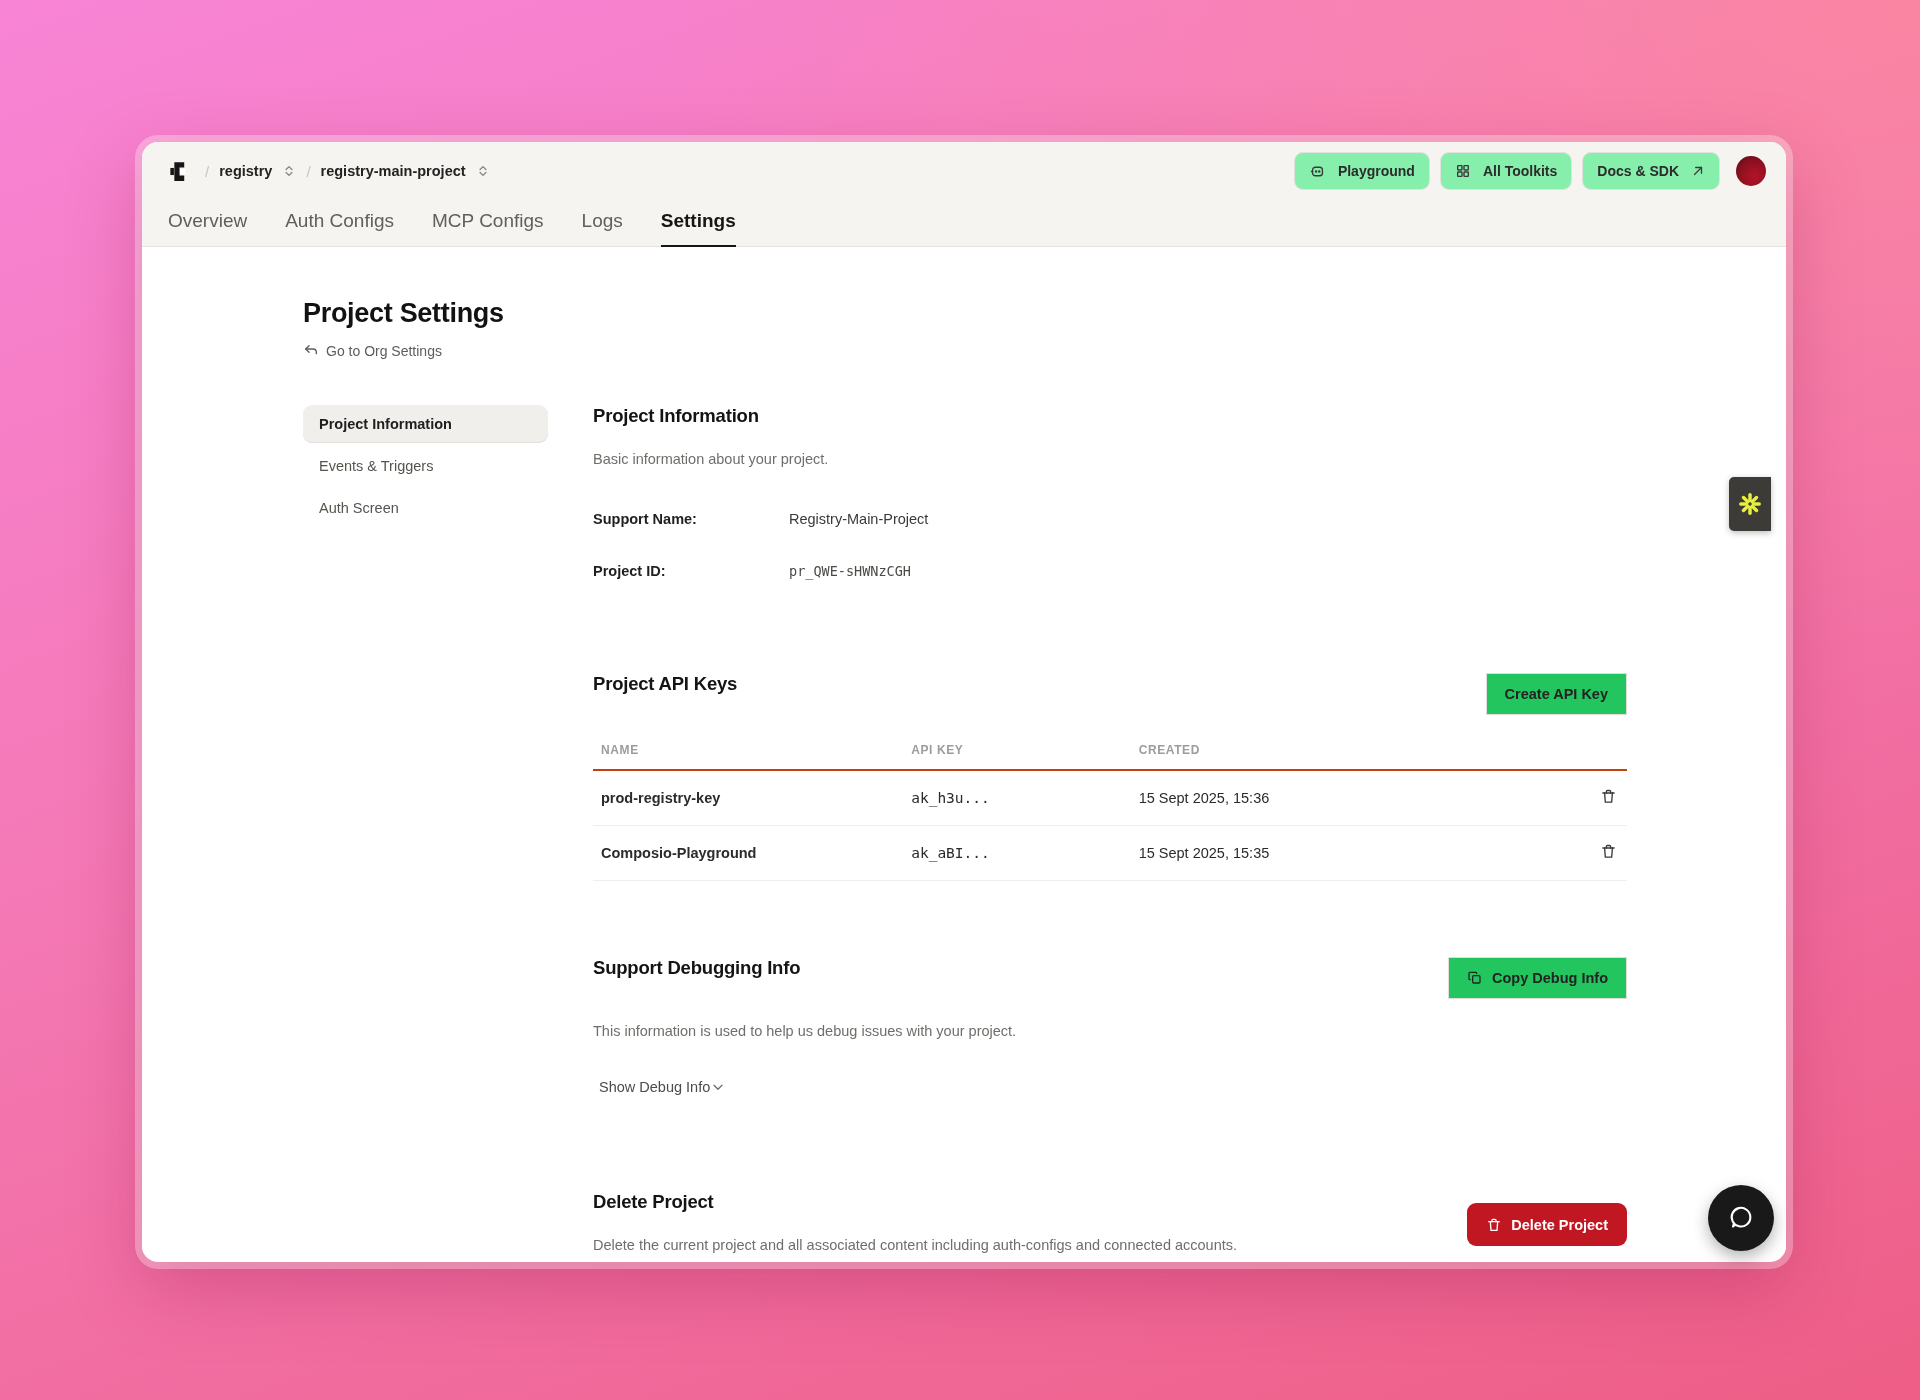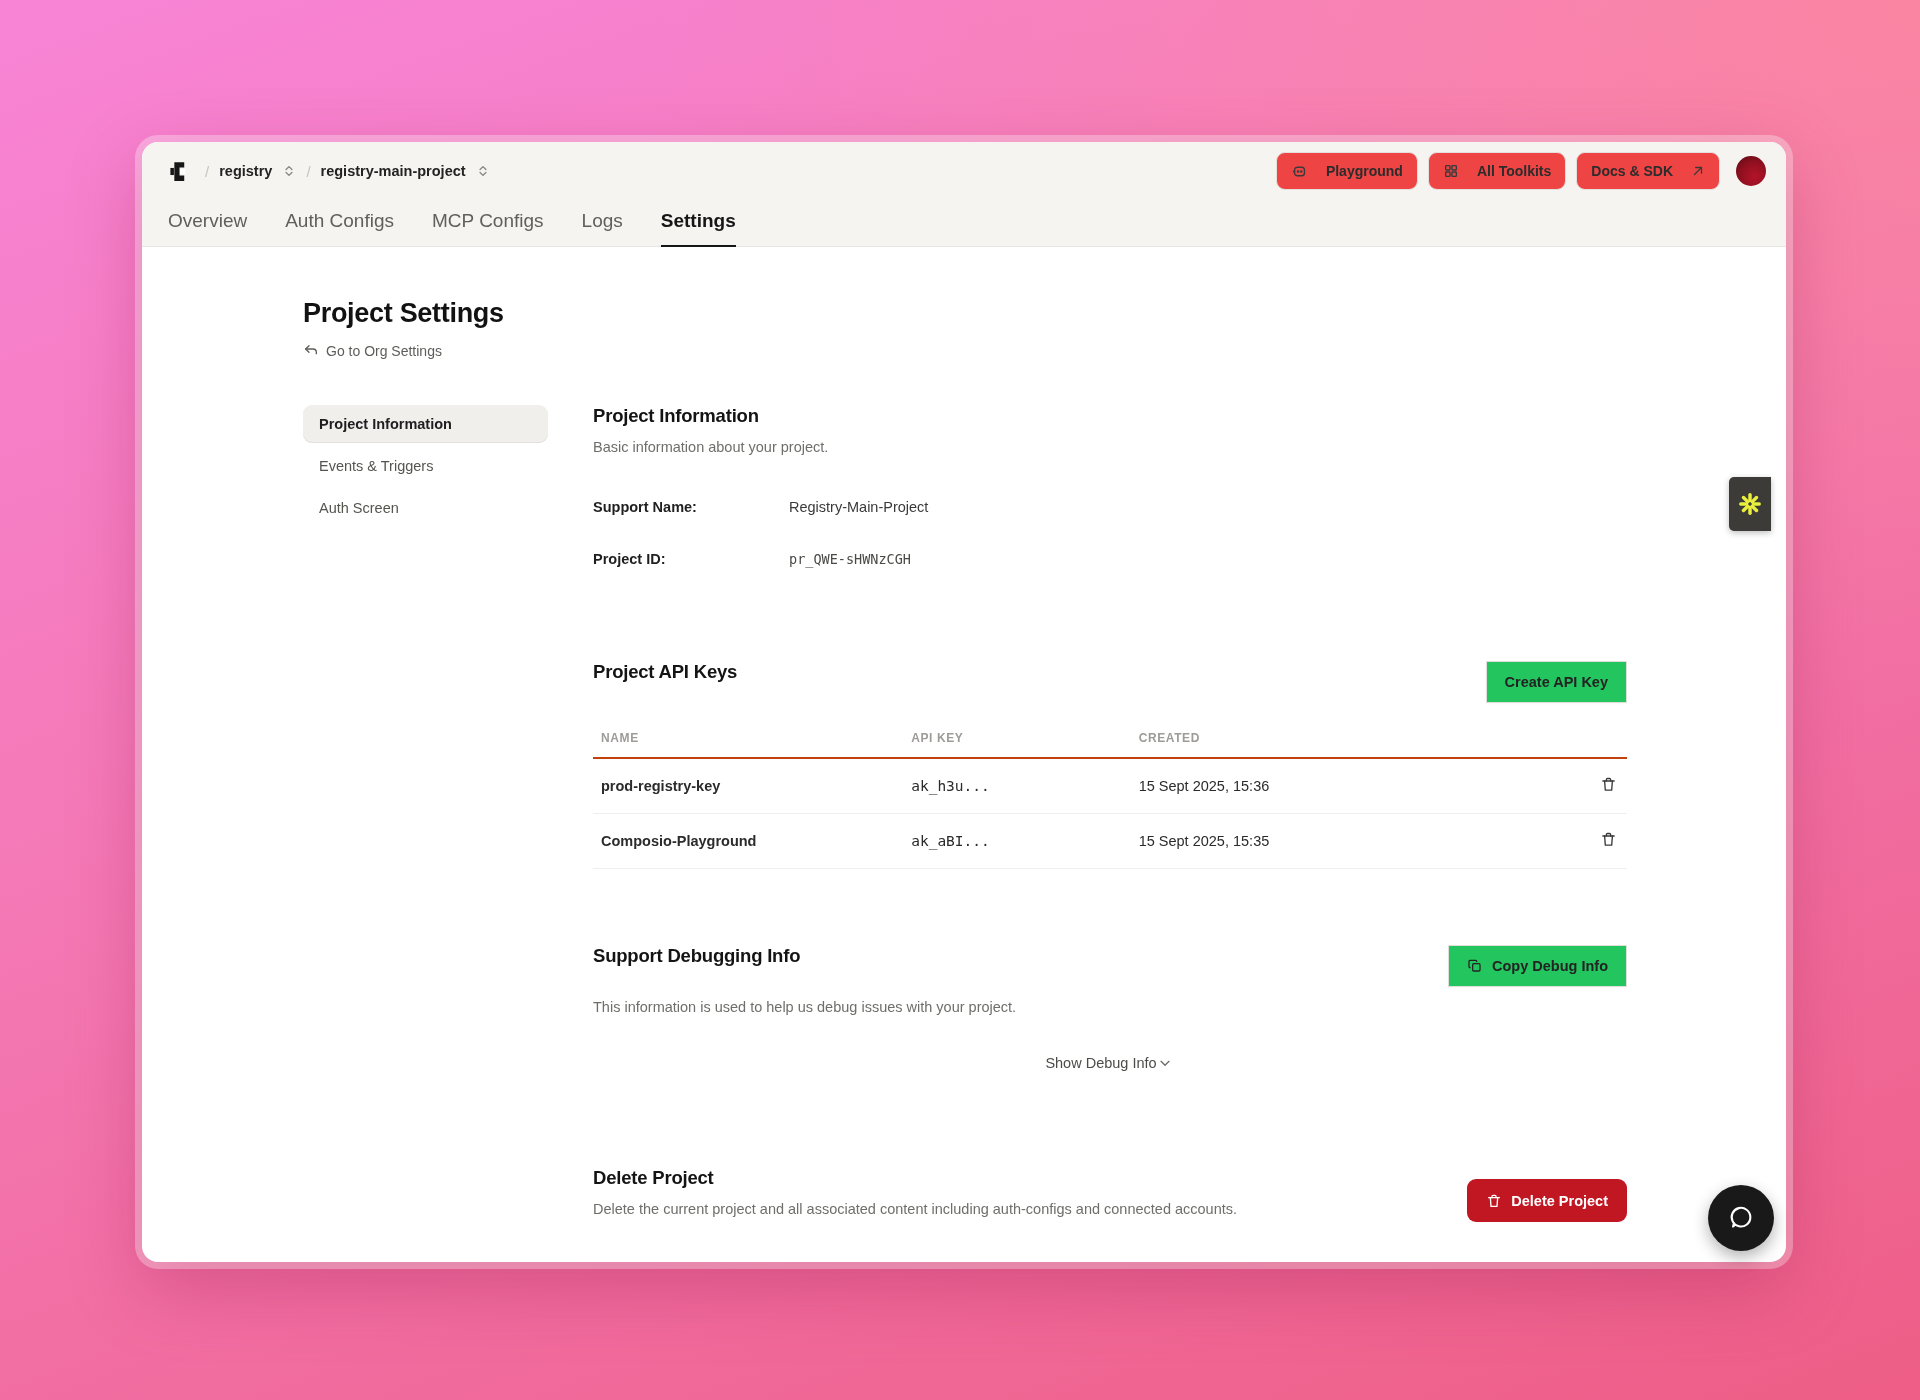--- a/index.html
+++ b/index.html
@@ -26,22 +26,22 @@
   .topbar {
     height:58px; display:flex; align-items:center; justify-content:space-between;
     padding:0 20px 0 24px;
   }
   .breadcrumb { display:flex; align-items:center; gap:10px; font-size:14.5px; font-weight:700; color:#232323; }
   .crumb-sep { color:#c6c4c0; font-weight:400; font-size:15px; }
   .selector-icon { color:#8a8a86; display:inline-flex; cursor:pointer; }
   .logo { display:inline-flex; align-items:center; margin-right:4px; cursor:pointer; }
   .topbar-actions { display:flex; align-items:center; gap:10px; }
   .tb-btn {
-    display:inline-flex; align-items:center; gap:18px; height:38px; padding:0 14px;
-    background:#ef4444; border:1px solid #e3e1dd; border-radius:9px;
+    display:inline-flex; align-items:center; gap:12px; height:38px; padding:0 14px;
+    background:#86efac; border:1px solid #e3e1dd; border-radius:9px;
     font-size:14px; font-weight:600; color:#2c2c2c; cursor:pointer;
     font-family:"Liberation Sans", sans-serif;
   }
   .tb-btn svg { color:#3a3a3a; }
   .avatar {
     width:30px; height:30px; border-radius:50%; margin-left:6px; cursor:pointer;
     background:radial-gradient(circle at 62% 68%, #b41329 0%, #8d101f 55%, #520a13 100%);
   }
 
   
@@ -71,21 +71,21 @@
     margin-bottom:4px; cursor:pointer;
   }
   .nav-item.active {
     background:#f1efec; color:#1e1e1e; font-weight:600;
     box-shadow:inset 0 -1px 0 #e2e0db;
   }
 
   .settings-main { flex:1; margin-left:45px; max-width:1044px; }
   .section-head-row { display:flex; align-items:flex-start; justify-content:space-between; }
   .section-title { font-size:18.5px; font-weight:700; color:#141414; letter-spacing:-0.2px; }
-  .section-sub { margin-top:12px; font-size:14.5px; color:#6e6e6a; }
+  .section-sub { margin-top:24px; font-size:14.5px; color:#6e6e6a; }
 
   .field-row { display:flex; margin-top:36px; font-size:14.5px; }
   .field-row:first-of-type { margin-top:44px; }
   .field-label { width:196px; font-weight:700; color:#1f1f1f; }
   .field-value { color:#3a3a3a; }
   .mono { font-family:"DejaVu Sans Mono", monospace; font-size:13.5px; color:#4a4a46; }
 
   .section-api { margin-top:94px; }
   .section-debug { margin-top:76px; }
   .section-delete { margin-top:86px; }
@@ -103,21 +103,21 @@
     color:#9d9c98; padding:0 8px 12px 8px; border-bottom:2px solid #c2410c;
   }
   table.keys td { padding:15px 8px; border-bottom:1px solid #f0efed; font-size:14.5px; color:#2b2b2b; }
   td.cell-name { font-weight:600; width:30%; }
   td.cell-key { width:22%; }
   td.cell-created { color:#3c3c3a; }
   td.cell-del { width:42px; text-align:right; }
   .trash-btn { background:none; border:none; cursor:pointer; color:#3a3a3a; padding:2px; }
 
   .debug-toggle {
-    margin-top:30px; display:flex; align-items:center; justify-content:center;
+    margin-top:30px; display:flex; align-items:center; justify-content:flex-start;
     padding:10px 8px 10px 6px; cursor:pointer;
   }
   .debug-toggle-label { font-size:14.5px; color:#4c4c48; }
   .debug-toggle svg { color:#6e6e6a; }
 
   .delete-row { display:flex; align-items:flex-start; justify-content:space-between;gap:11px; }
   .danger-btn {
     display:inline-flex; align-items:center; gap:9px; height:43px; padding:0 19px;
     background:#c11723; border:none; border-radius:9px; color:#fff;
     font-size:14.5px; font-weight:600; cursor:pointer; margin-top:12px;

